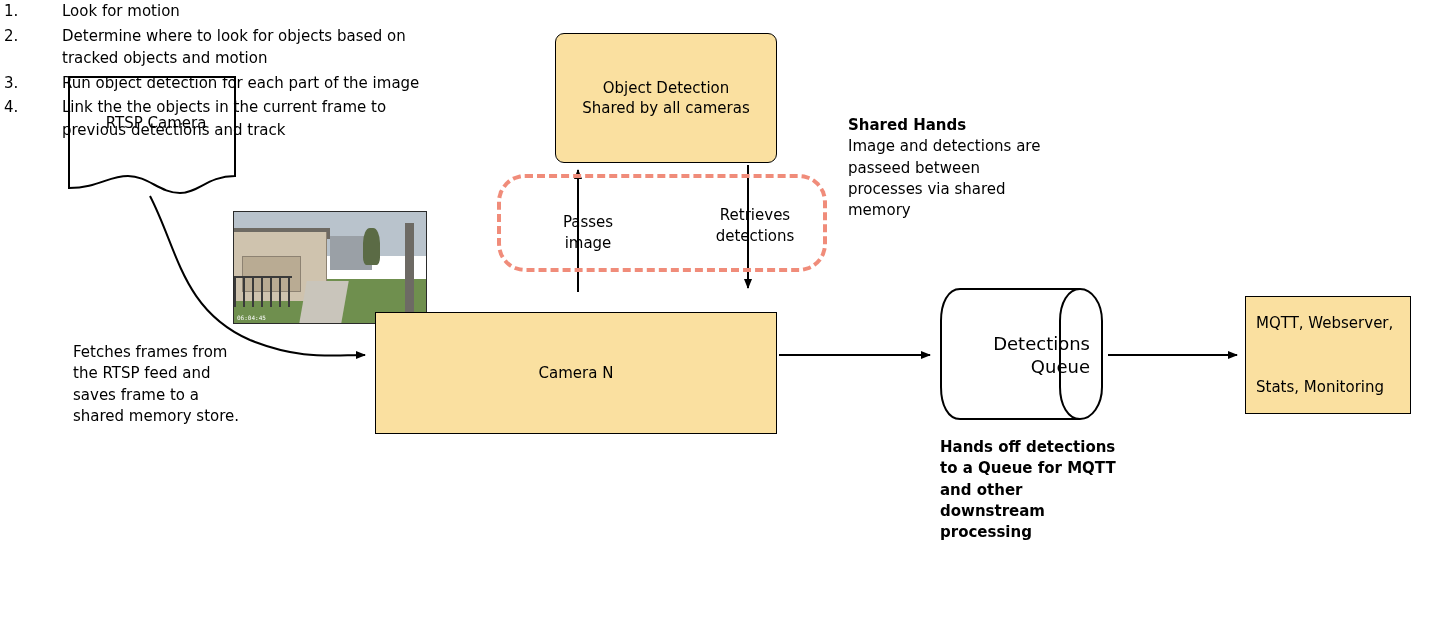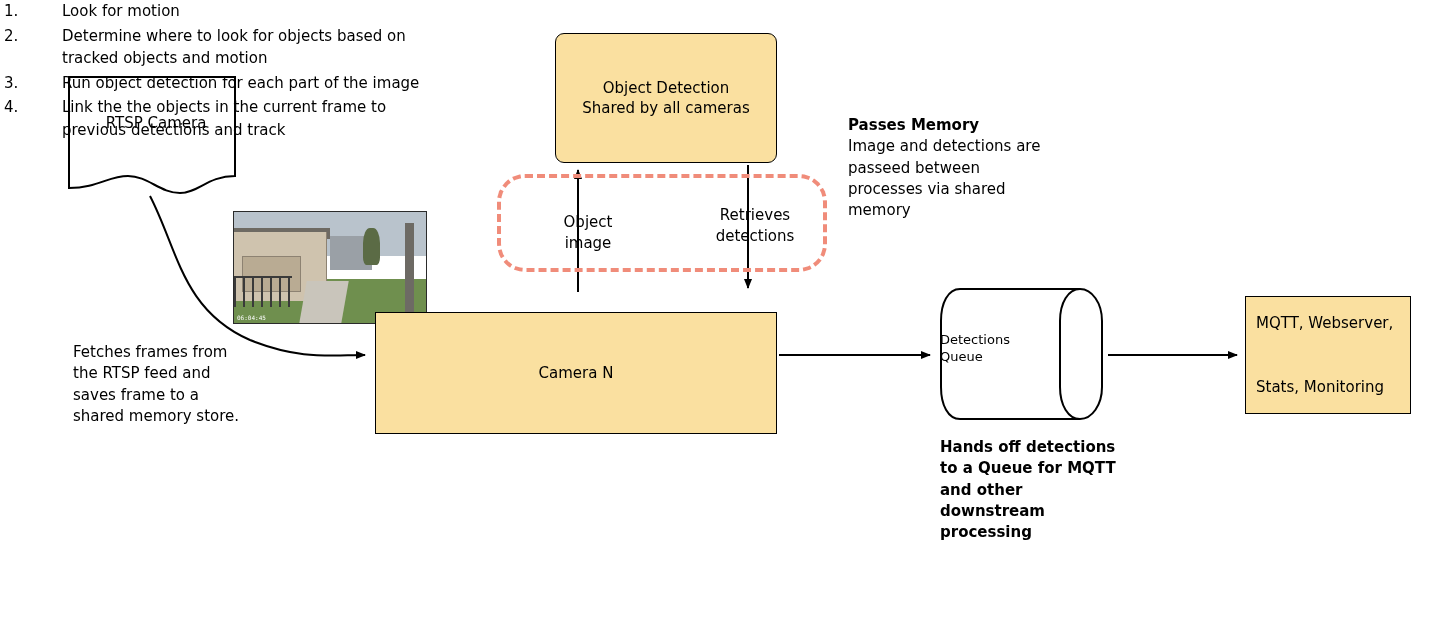--- a/index.html
+++ b/index.html
@@ -120,22 +120,22 @@
     left: 940px;
     top: 288px;
     width: 166px;
     height: 132px;
   }
   #detections-queue .cyl-label {
     position: absolute;
     left: 0;
     top: 44px;
     width: 150px;
-    text-align: left;
-    font-size: 13px;
+    text-align: right;
+    font-size: 18px;
     line-height: 1.3;
   }
 
   
   #shared-memory-region {
     left: 497px;
     top: 174px;
     width: 330px;
     height: 98px;
     border: 4px dashed #f08c7a;
@@ -228,25 +228,25 @@
     </div>
   </div>
 
   <div class="node box" id="object-detection">
     <div>Object Detection</div>
     <div class="sub">Shared by all cameras</div>
   </div>
 
   <div class="node" id="shared-memory-region"></div>
 
-  <div class="text-block" id="passes-image-label">Object image</div>
+  <div class="text-block" id="passes-image-label">Passes image</div>
   <div class="text-block" id="retrieves-label">Retrieves detections</div>
 
   <div class="text-block" id="shared-memory-note">
-    <span class="title">Passes Memory</span>
+    <span class="title">Shared Hands</span>
     <span>Image and detections are passeed between processes via shared memory</span>
   </div>
 
   <div class="text-block" id="fetch-note">Fetches frames from the RTSP feed and saves frame to a shared memory store.</div>
 
   <div class="node box" id="camera-n">
     <div>Camera N</div>
   </div>
 
   <div id="camera-steps">

